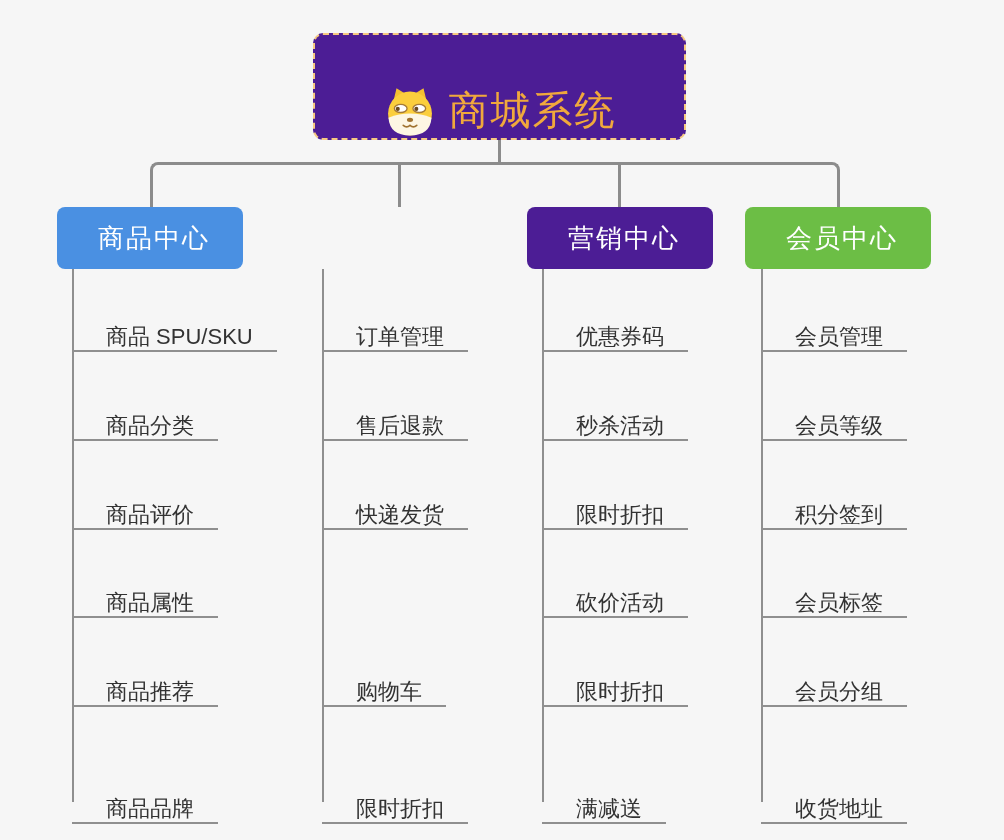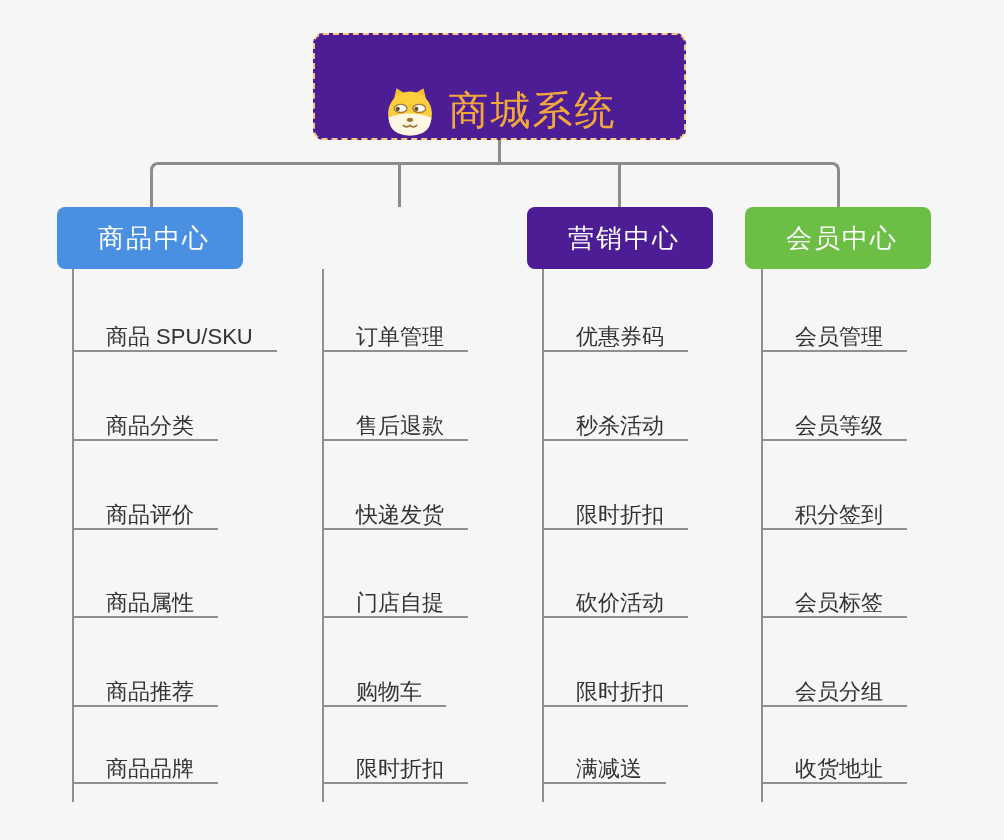--- a/index.html
+++ b/index.html
@@ -48,21 +48,21 @@
 
   
   .child {
     position:absolute; padding:0 24px 0 34px;
     border-bottom:2px solid #8f8f8f;
     font-size:22px; line-height:26px; color:#333333;
     white-space:nowrap; cursor:pointer;
   }
   .col-1 { left:72px; } .col-2 { left:322px; } .col-3 { left:542px; } .col-4 { left:761px; }
   .row-1 { top:324px; } .row-2 { top:413px; } .row-3 { top:502px; }
-  .row-4 { top:590px; } .row-5 { top:679px; } .row-6 { top:756px; }
+  .row-4 { top:590px; } .row-5 { top:679px; } .row-6 { top:796px; }
 </style>
 </head>
 <body>
 
 <div class="canvas">
 
   <div class="root-node">
     <span style="display:flex;">
       <svg width="54" height="54" viewBox="0 0 64 64">
         <path d="M12 22 L16 5 L29 13 Z" fill="#f5c031"></path>
@@ -101,21 +101,20 @@
   <div class="child col-1 row-1">商品 SPU/SKU</div>
   <div class="child col-1 row-2">商品分类</div>
   <div class="child col-1 row-3">商品评价</div>
   <div class="child col-1 row-4">商品属性</div>
   <div class="child col-1 row-5">商品推荐</div>
   <div class="child col-1 row-6">商品品牌</div>
 
   <div class="child col-2 row-1">订单管理</div>
   <div class="child col-2 row-2">售后退款</div>
   <div class="child col-2 row-3">快递发货</div>
-  <div class="child col-2 row-4">门店自提</div>
   <div class="child col-2 row-5">购物车</div>
   <div class="child col-2 row-6">限时折扣</div>
 
   <div class="child col-3 row-1">优惠券码</div>
   <div class="child col-3 row-2">秒杀活动</div>
   <div class="child col-3 row-3">限时折扣</div>
   <div class="child col-3 row-4">砍价活动</div>
   <div class="child col-3 row-5">限时折扣</div>
   <div class="child col-3 row-6">满减送</div>
 

